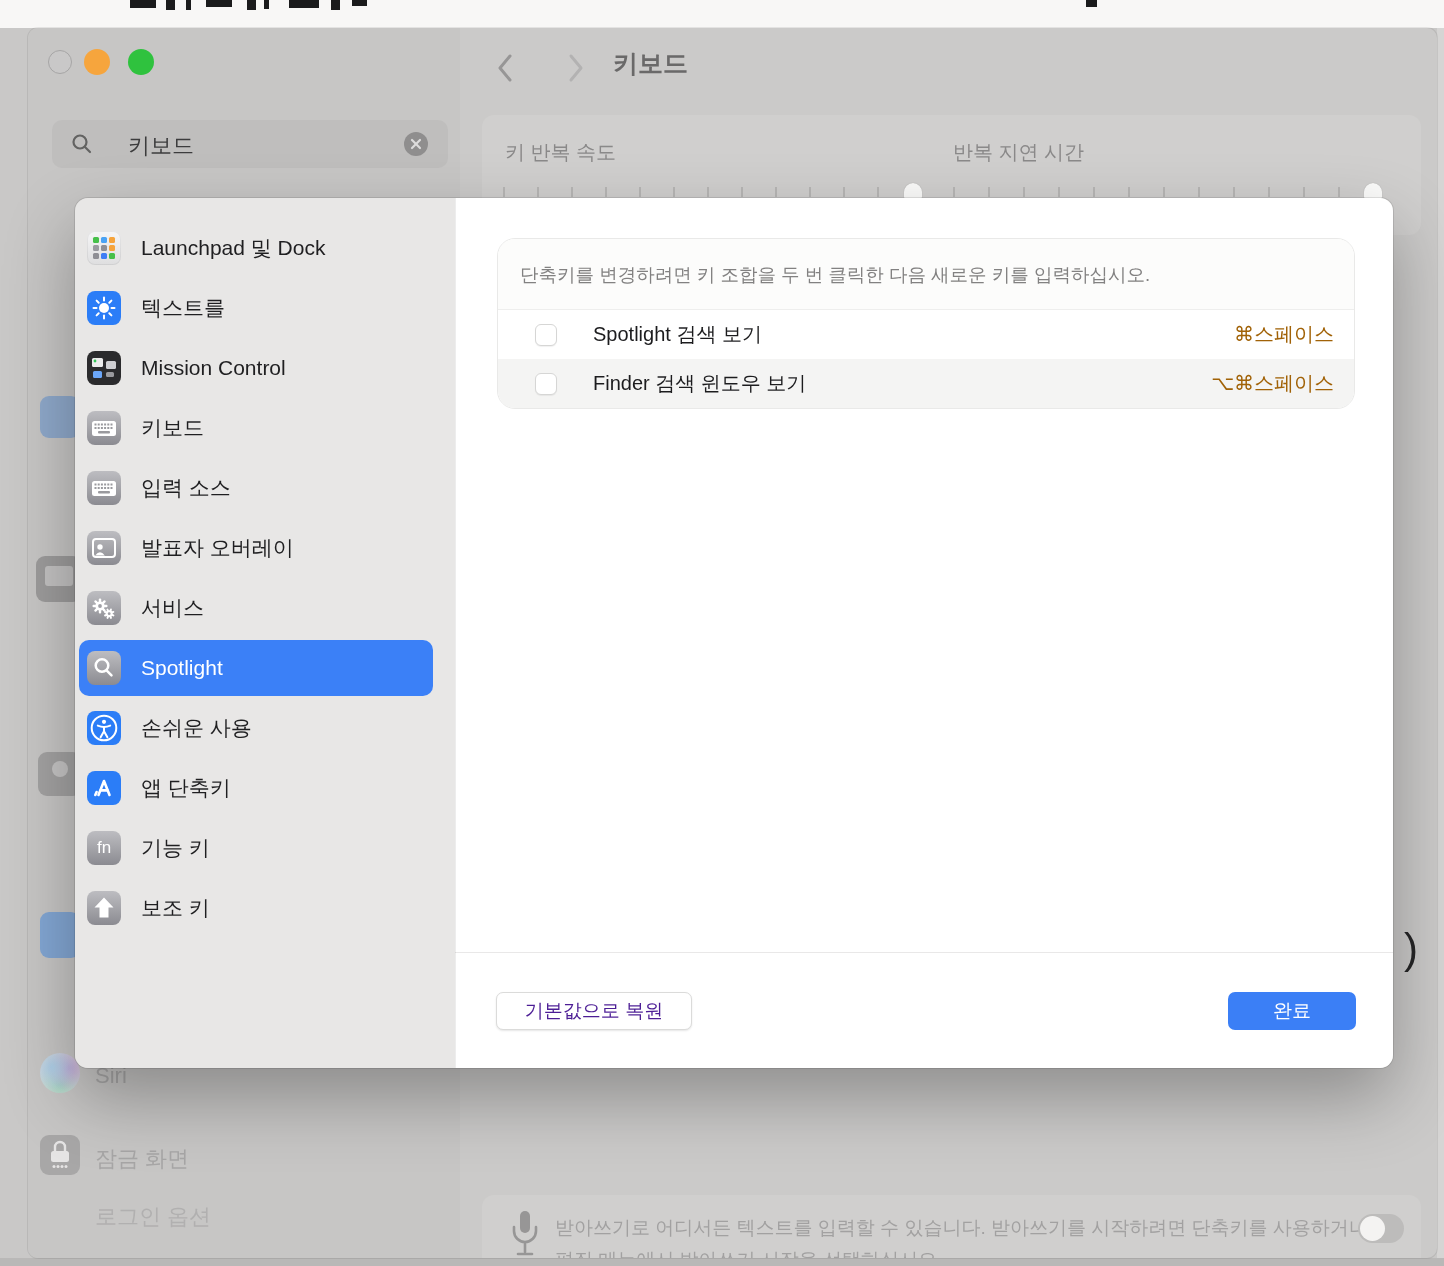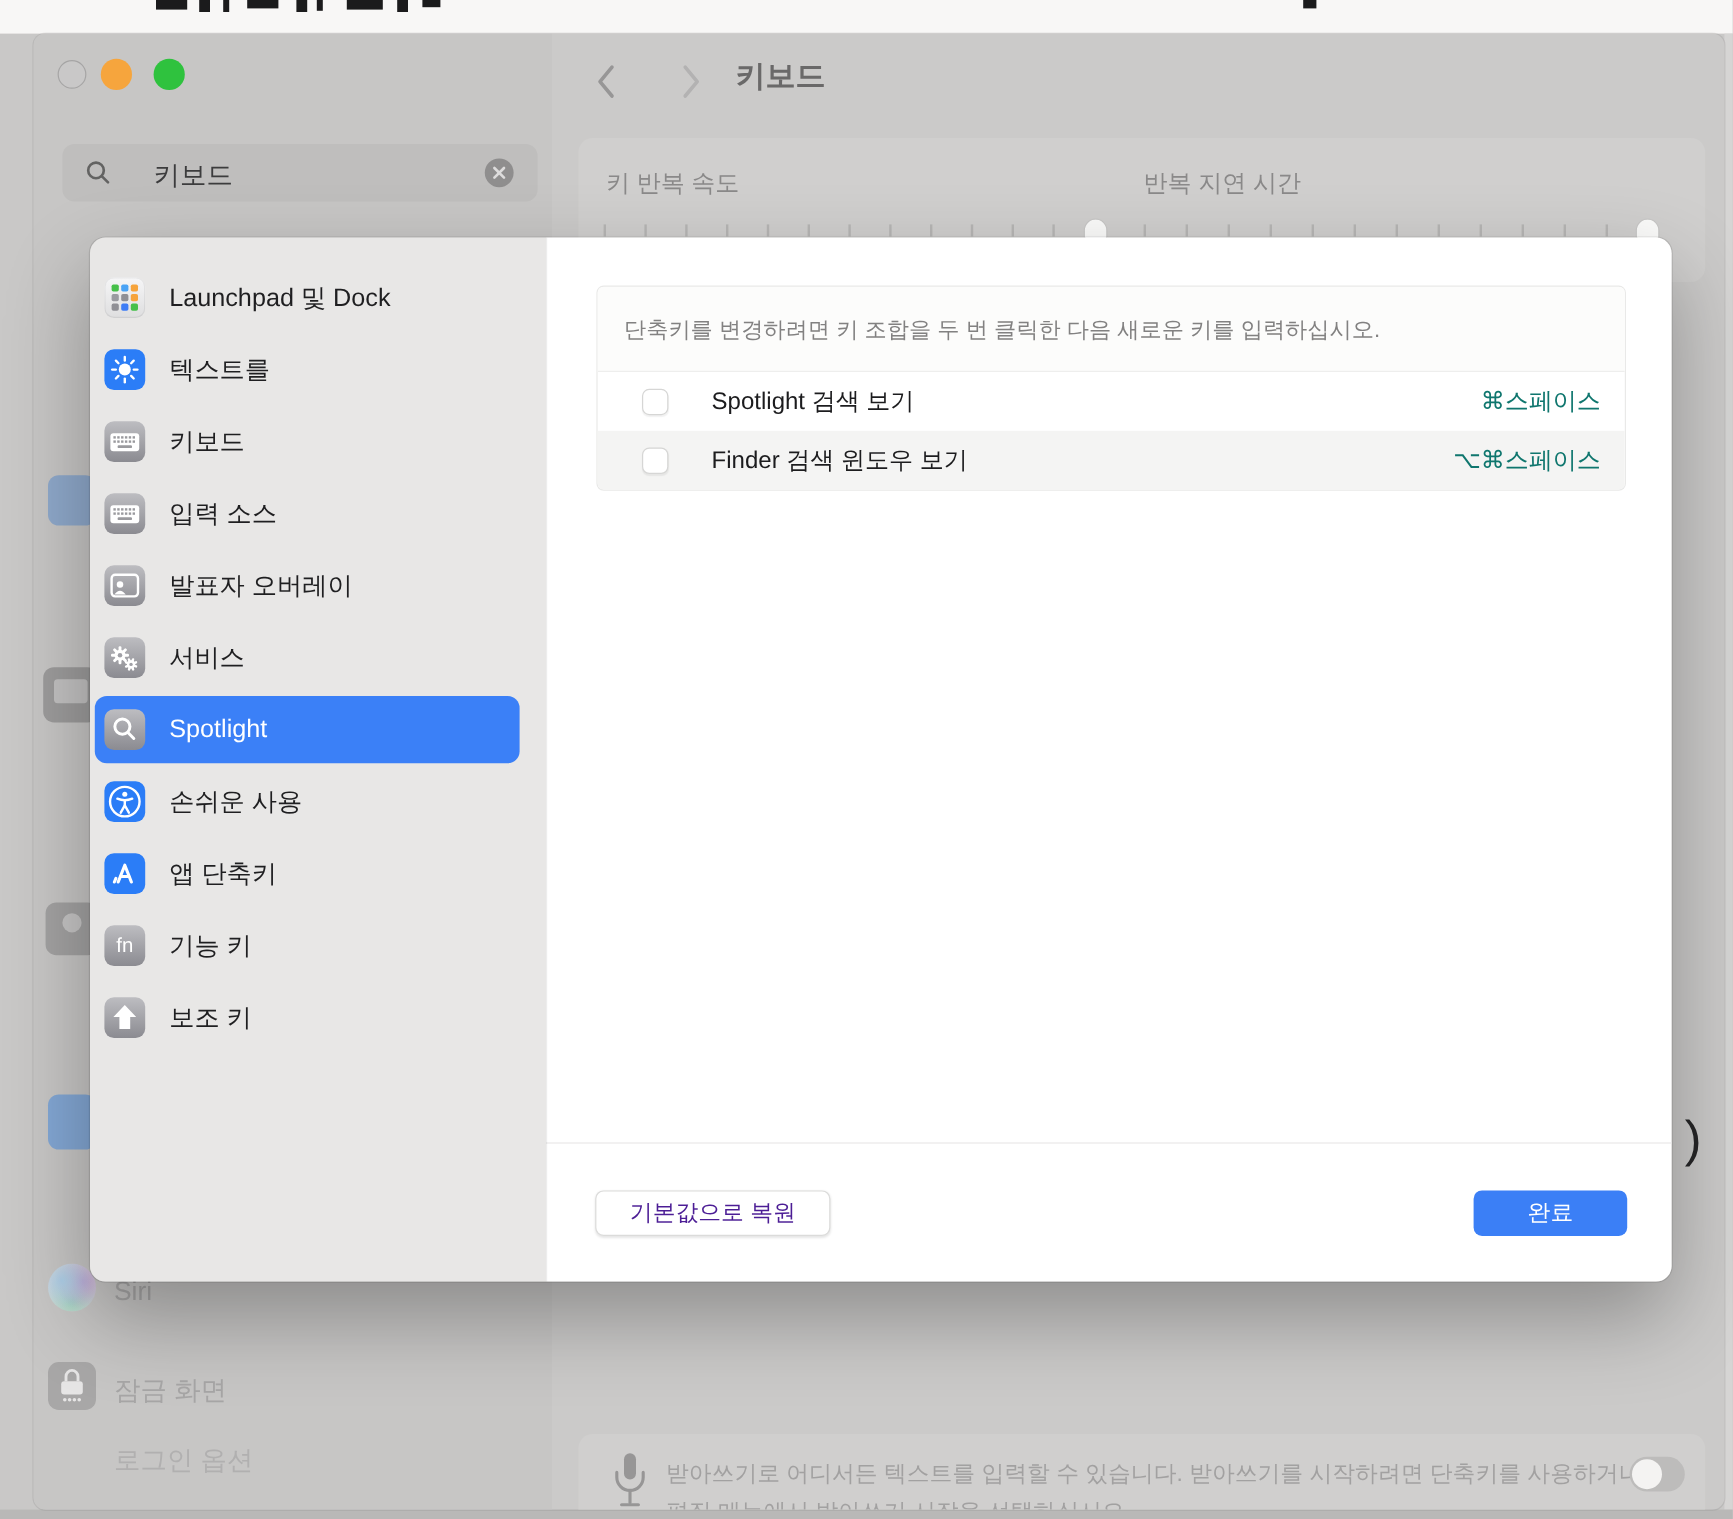--- a/index.html
+++ b/index.html
@@ -86,28 +86,28 @@
   .m-item .lbl { margin-left:20px; font-size:21px; color:#1f1f21; white-space:nowrap; }
   .m-item.selected .lbl { color:#ffffff; font-weight:500; }
   .gico { background:linear-gradient(180deg,#bdbdc1 0%,#8b8b91 100%); }
   .ico-white { background:linear-gradient(180deg,#f6f6f7 0%,#dededf 100%); box-shadow:inset 0 0 0 1px rgba(0,0,0,.06); }
   .ico-blue { background:#2b7df7; }
   .ico-dark { background:#2b2b2d; }
   .fn-glyph { position:absolute; left:0; top:0; width:34px; height:34px; display:flex; align-items:center; justify-content:center;
               color:#fff; font-size:17px; }
 
   
-  #sc-card { left:42px; top:40px; width:858px; border:1px solid #e9e9e8; border-radius:6px; background:#fff; overflow:hidden; }
+  #sc-card { left:42px; top:40px; width:858px; border:1px solid #e9e9e8; border-radius:18px; background:#fff; overflow:hidden; }
   #sc-head { height:71px; background:#fcfcfb; border-bottom:1px solid #eeeeed; display:flex; align-items:center; padding-left:22px;
              font-size:18.5px; color:#828181; }
   .sc-row { height:49px; display:flex; align-items:center; padding:0 20px 0 37px; }
   .sc-row.alt { background:#f4f4f3; }
   .sc-check { width:22px; height:22px; border-radius:6px; background:#fff; border:1px solid #d6d6d5; box-shadow:0 1px 1px rgba(0,0,0,.06); flex:0 0 22px; }
   .sc-label { margin-left:36px; font-size:20px; color:#1c1c1e; }
-  .sc-keys { margin-left:auto; font-size:20px; color:#0f766e; }
+  .sc-keys { margin-left:auto; font-size:20px; color:#a16207; }
   #m-footer-line { left:380px; top:754px; width:938px; height:1px; background:#e9e8e8; }
   #btn-restore { left:41px; top:794px; width:196px; height:38px; background:#fff; border:1px solid #dbdbda; border-radius:7px;
                  box-shadow:0 1px 2px rgba(0,0,0,.10); font-size:19px; color:#4c1d95;
                  display:flex; align-items:center; justify-content:center; }
   #btn-done { left:773px; top:794px; width:128px; height:38px; background:#3b7ff6; border-radius:7px;
               font-size:19px; font-weight:500; color:#fff; display:flex; align-items:center; justify-content:center; }
 </style>
 </head>
 <body>
 
@@ -280,20 +280,32 @@
             <line x1="9.6" y1="9.6" x2="11.7" y2="11.7"></line>
               <line x1="22.3" y1="22.3" x2="24.4" y2="24.4"></line>
             <line x1="24.4" y1="9.6" x2="22.3" y2="11.7"></line>
               <line x1="11.7" y1="22.3" x2="9.6" y2="24.4"></line>
           </g>
         </svg>
       </span>
       <span class="lbl">텍스트를</span>
     </div>
 
+    <div class="m-item">
+      <span class="ico ico-dark">
+        <svg width="34" height="34" viewBox="0 0 34 34">
+          <rect x="5" y="7" width="11" height="9" rx="1.5" fill="#ececec"></rect>
+          <circle cx="8" cy="10" r="1.4" fill="#35c759"></circle>
+          <rect x="19" y="10" width="10" height="8" rx="1.5" fill="#cfcfd2"></rect>
+          <rect x="6" y="20" width="9" height="7" rx="1.5" fill="#6ba6f8"></rect>
+          <rect x="19" y="21" width="8" height="5" rx="1.5" fill="#9a9a9e"></rect>
+        </svg>
+      </span>
+      <span class="lbl">Mission Control</span>
+    </div>
 
     <div class="m-item">
       <span class="ico gico">
         <svg width="34" height="34" viewBox="0 0 34 34">
           <rect x="5" y="10" width="24" height="15" rx="2.5" fill="#fff"></rect>
           <g fill="#9a9a9e">
             <rect x="7.5" y="12.5" width="2" height="2"></rect>
               <rect x="10.7" y="12.5" width="2" height="2"></rect>
               <rect x="13.9" y="12.5" width="2" height="2"></rect>
               <rect x="17.1" y="12.5" width="2" height="2"></rect>

